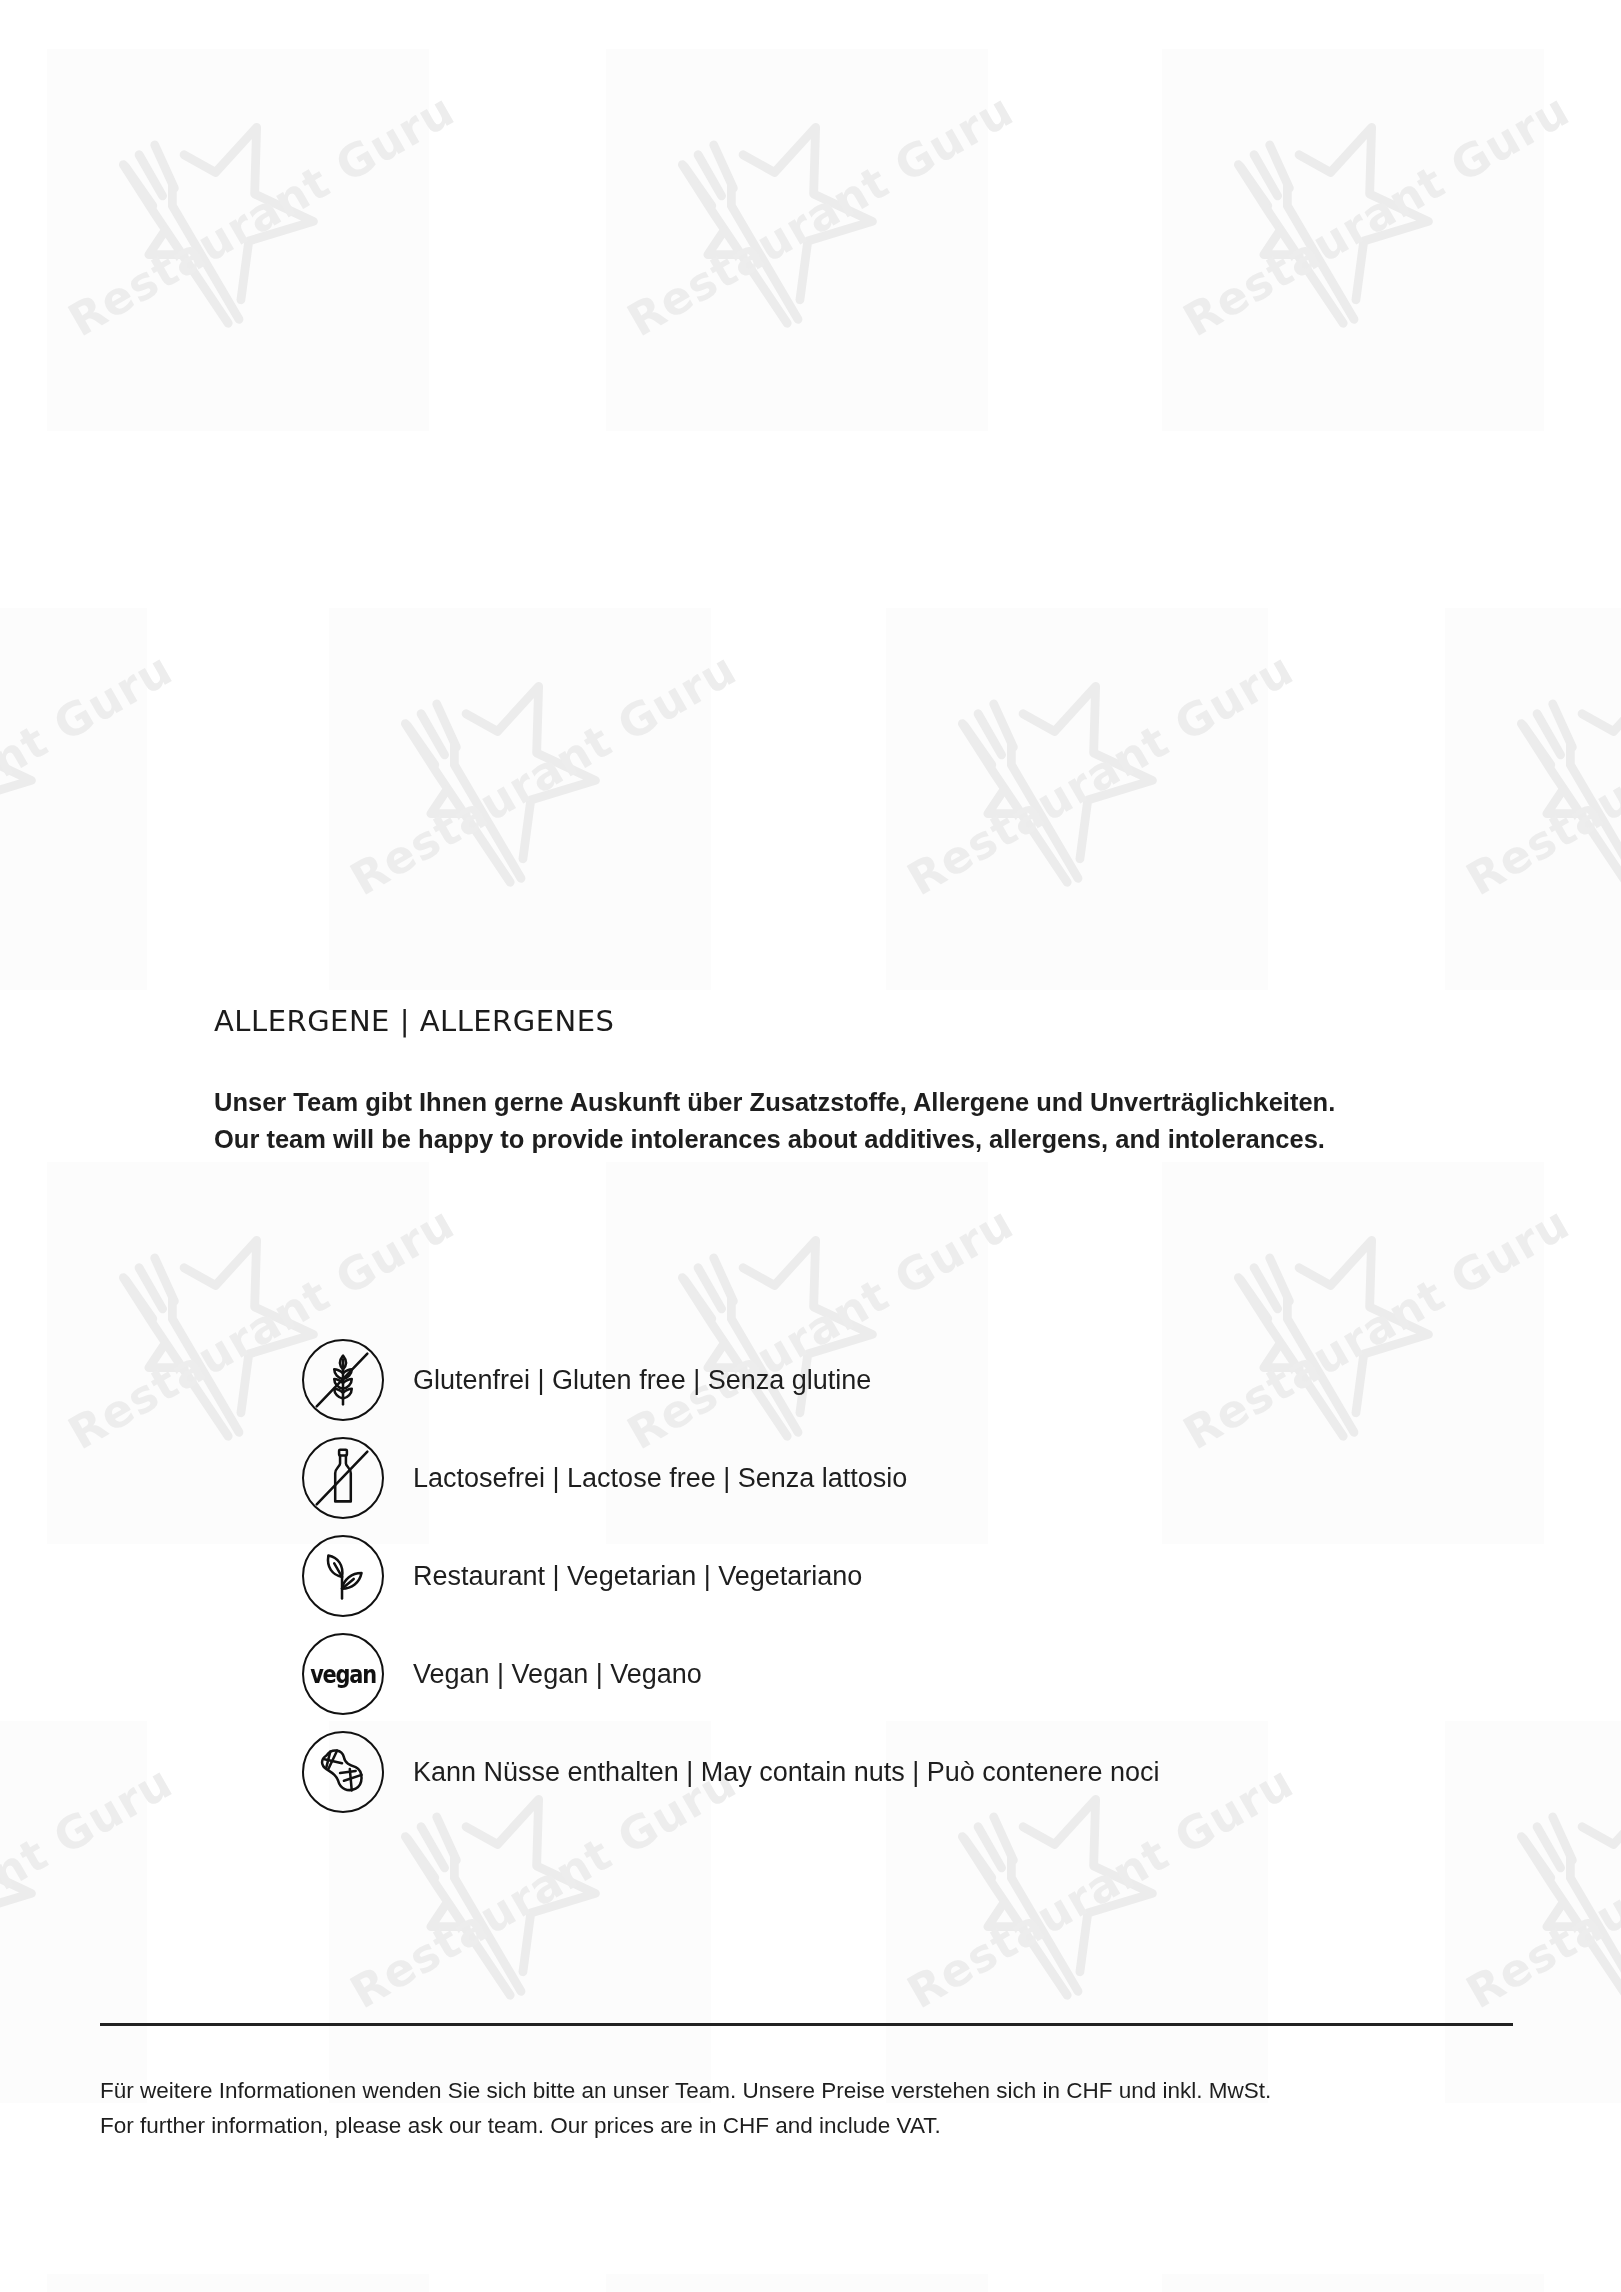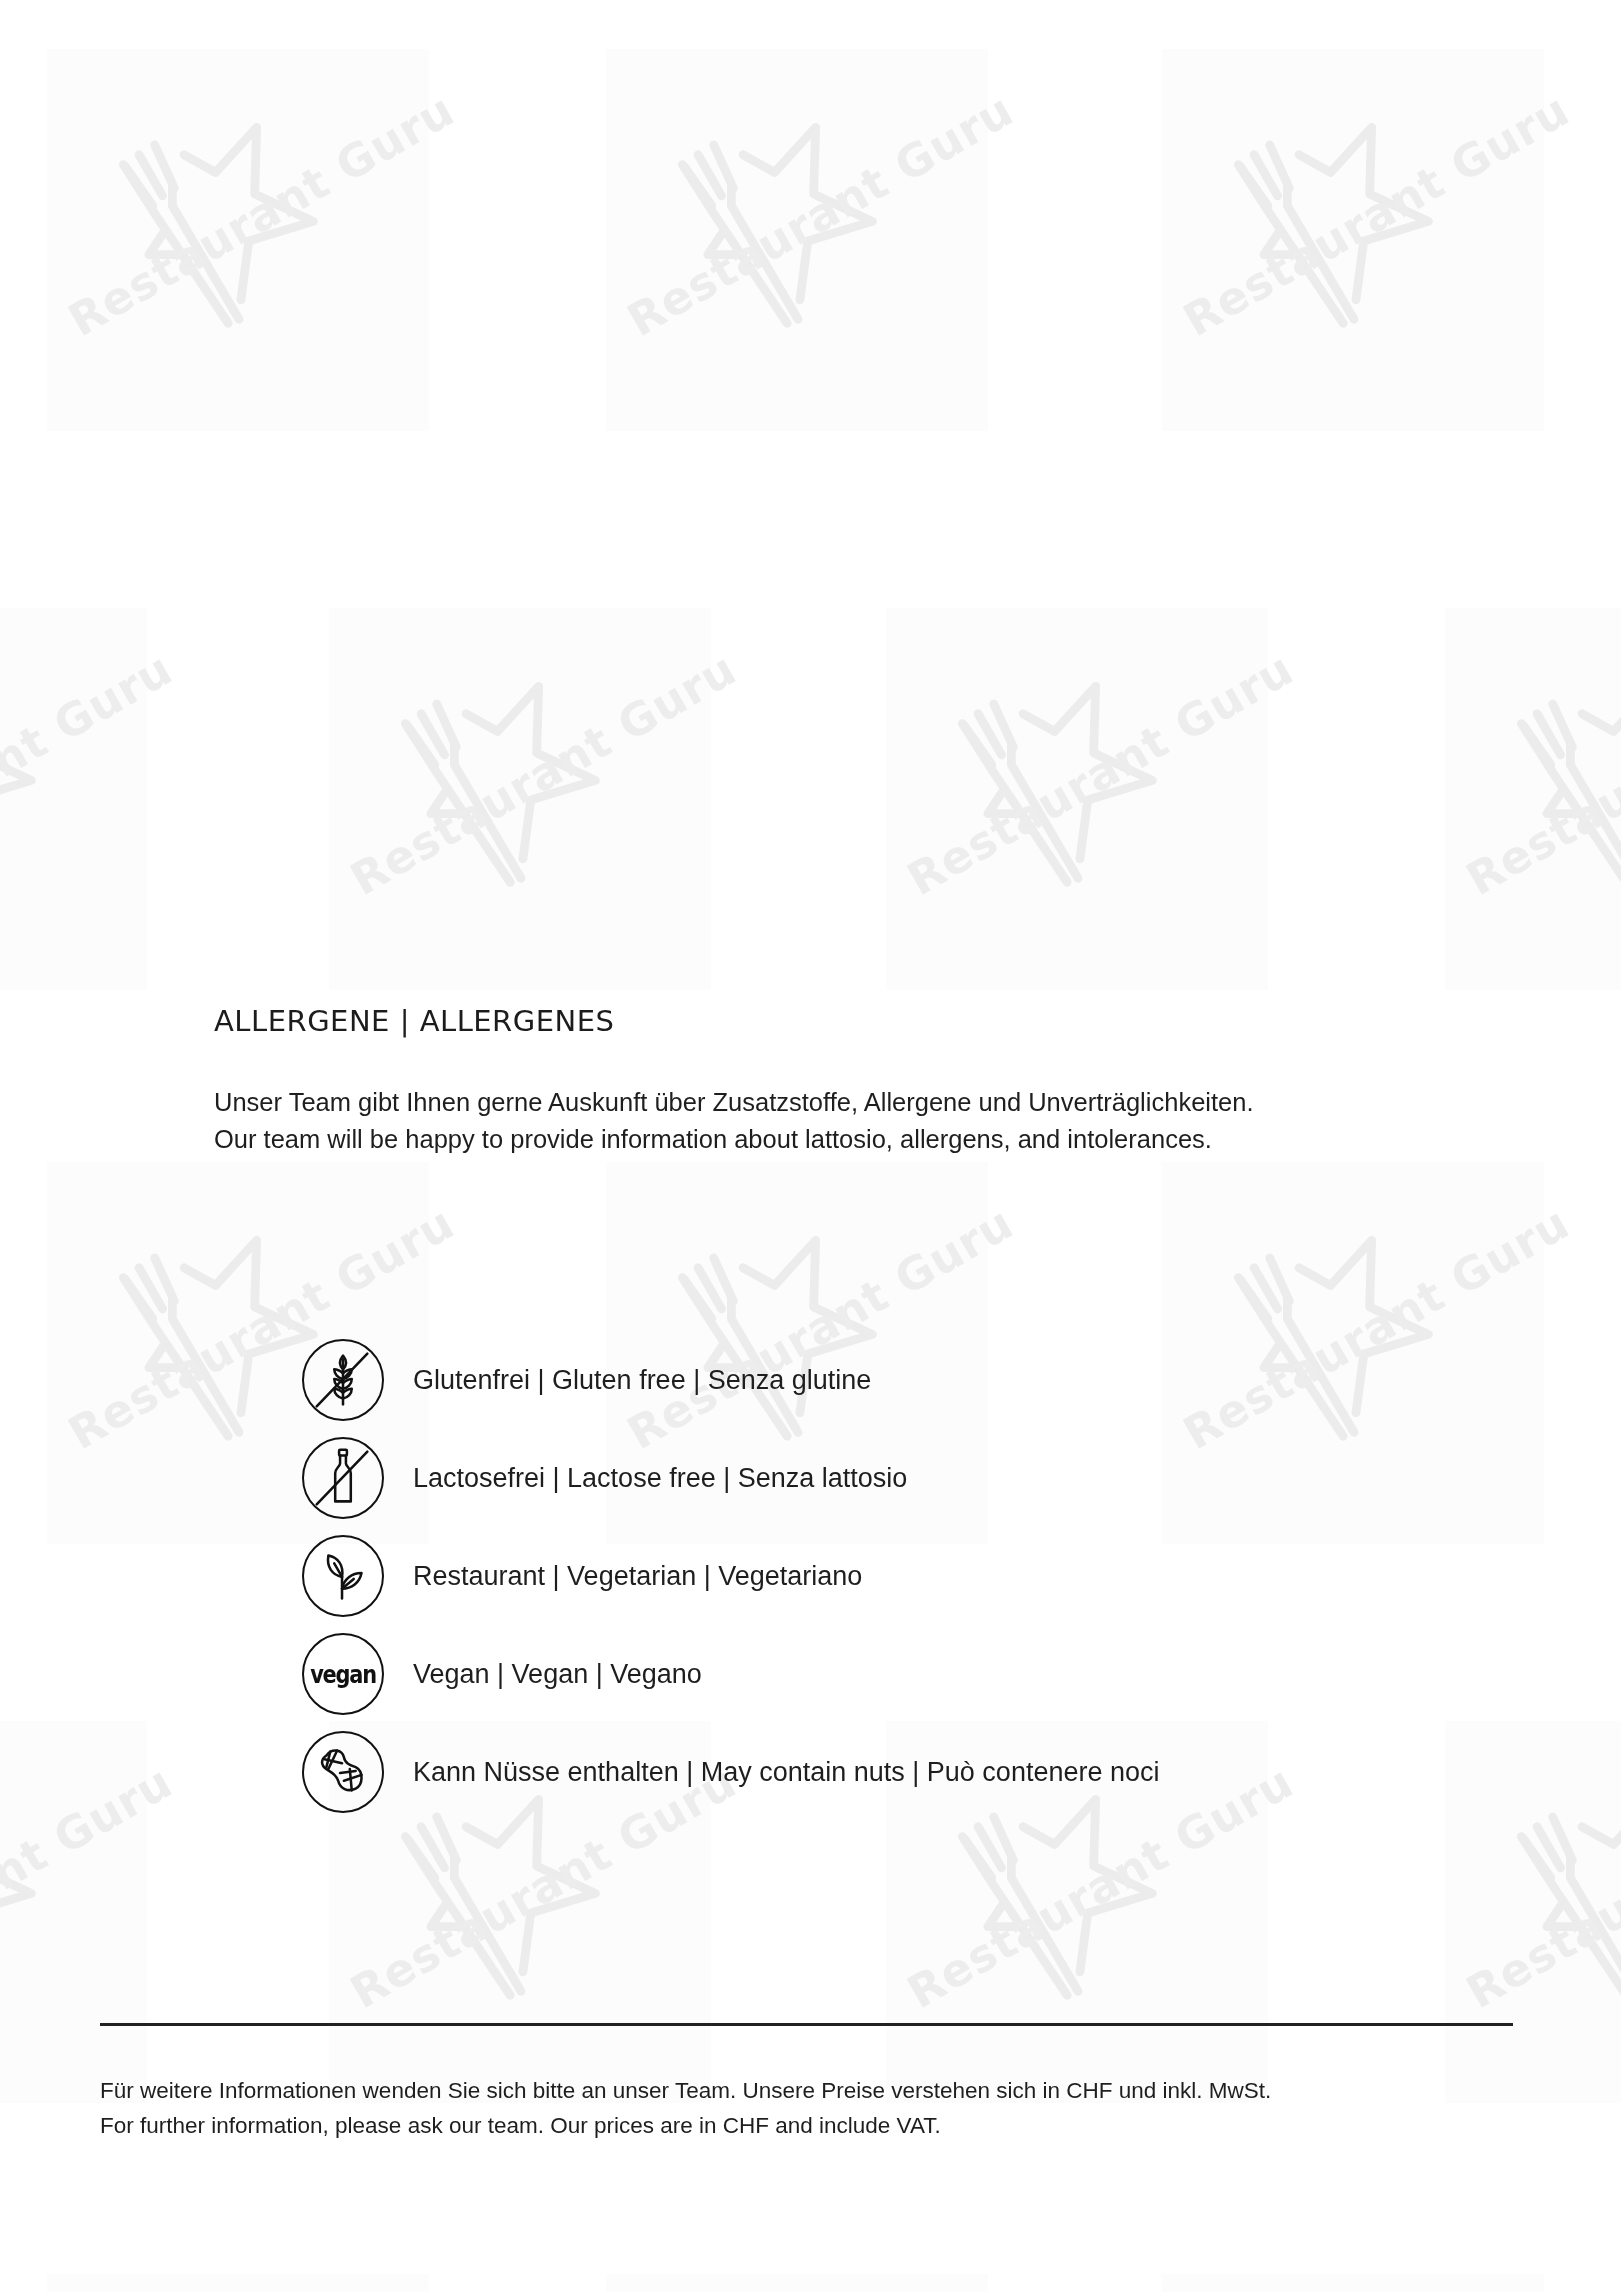--- a/index.html
+++ b/index.html
@@ -22,21 +22,21 @@
   }
 
   
   .content { position: absolute; left: 0; top: 12px; width: 100%; height: 100%; }
   .heading {
     position: absolute; left: 214px; top: 992px;
     font-size: 29px; font-weight: 500; letter-spacing: 0.5px;
     color: #1c1c1c; font-family: "DejaVu Sans", sans-serif;
   }
   .intro { position: absolute; left: 214px; top: 1072px; font-size: 25.5px; line-height: 37px; color: #1e1e1e; }
-  .intro div { white-space: nowrap; }
+  .intro div { white-space: nowrap; font-weight: bold; }
 
   .legend { position: absolute; left: 302px; top: 1319px; }
   .legend-item { position: relative; height: 98px; display: flex; align-items: center; }
   .legend-icon {
     width: 82px; height: 82px; border: 2.9px solid #111; border-radius: 50%;
     box-sizing: border-box; position: relative; flex: 0 0 82px;
     display: flex; align-items: center; justify-content: center;
     overflow: hidden;
   }
   .legend-icon svg { width: 76px; height: 76px; }
@@ -260,21 +260,21 @@
         <path d="M120 186 L104 210 L140 210"></path>
       </svg>
     </div>
 </div>
 
 <div class="content">
   <div class="heading">ALLERGENE | ALLERGENES</div>
 
   <div class="intro">
     <div>Unser Team gibt Ihnen gerne Auskunft über Zusatzstoffe, Allergene und Unverträglichkeiten.</div>
-    <div>Our team will be happy to provide information about lattosio, allergens, and intolerances.</div>
+    <div>Our team will be happy to provide intolerances about additives, allergens, and intolerances.</div>
   </div>
 
   <div class="legend">
     <div class="legend-item">
       <div class="legend-icon">
         <svg viewBox="0 0 78 78" fill="none" stroke="#111" stroke-width="2.6" stroke-linecap="round" stroke-linejoin="round">
           <line x1="39" y1="18" x2="39" y2="64"></line>
           <path d="M39 14 C35 19 35 24 39 28 C43 24 43 19 39 14Z"></path>
           <path d="M39 32 C34 28 30 28 30 28 C30 33 34 37 39 38"></path>
           <path d="M39 32 C44 28 48 28 48 28 C48 33 44 37 39 38"></path>

